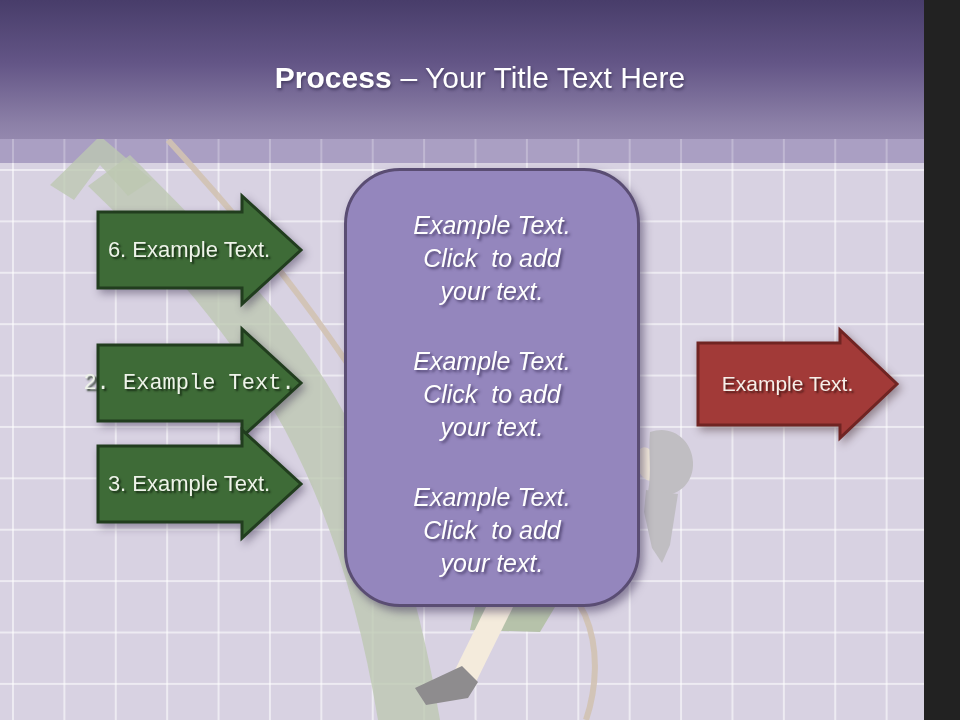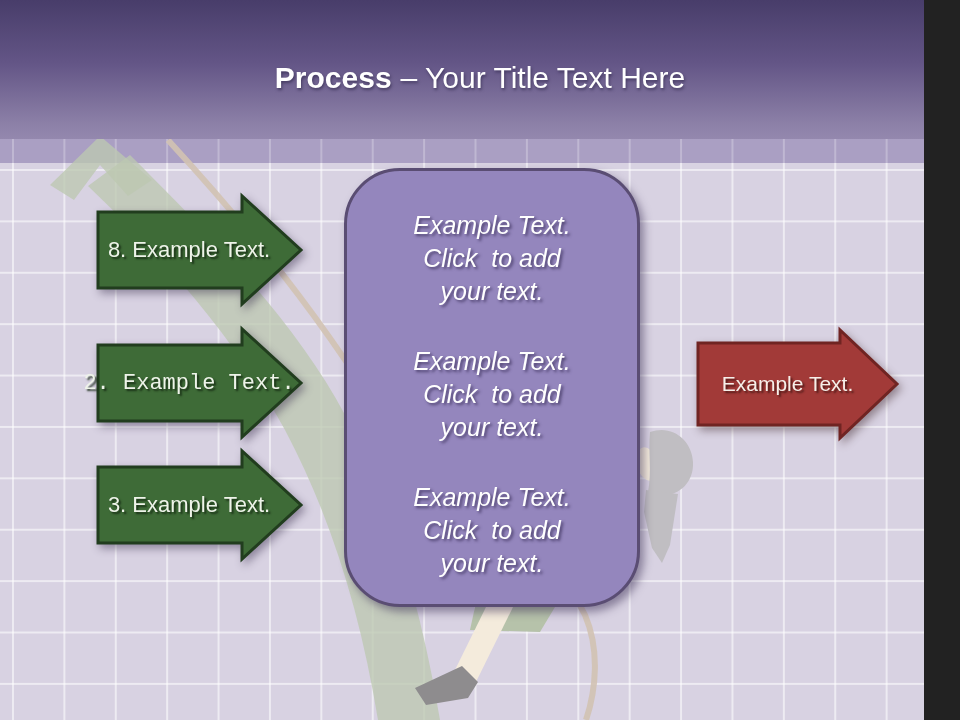--- a/index.html
+++ b/index.html
@@ -40,21 +40,21 @@
   }
   .t-bold{font-weight:700;}
   .t-rest{margin-left:9px;font-weight:400;}
   
   .decor{position:absolute;left:0;top:0;width:960px;height:720px;z-index:1;pointer-events:none;}
   
   .step-arrow{position:absolute;left:95px;width:210px;height:116px;z-index:2;}
   .step-arrow svg{position:absolute;inset:0;filter:drop-shadow(3px 4px 4px rgba(50,40,70,0.45));}
   .step-1{top:192px;}
   .step-2{top:325px;font-family:Liberation Mono, monospace;}
-  .step-3{top:447px;text-decoration:underline;}
+  .step-3{top:426px;text-decoration:underline;}
   .arrow-poly{fill:#3e6b37;stroke:#213d1e;stroke-width:3;stroke-linejoin:miter;}
   .step-label{
     position:absolute;inset:0;display:flex;align-items:center;justify-content:center;
     padding:0 30px 0 8px;font-size:22px;color:#eef3e9;
     text-shadow:2px 2px 2px rgba(18,36,15,0.85);
     white-space:nowrap;
   }
   
   .panel{
     position:absolute;left:344px;top:168px;width:296px;height:439px;
@@ -119,21 +119,21 @@
   <div class="title-band">
     <h1>
       <span class="t-bold">Process</span><span class="t-rest">– Your Title Text Here</span>
     </h1>
   </div>
 
   <div class="step-arrow step-1">
     <svg viewBox="0 0 210 116" aria-hidden="true">
       <polygon class="arrow-poly" points="3,20 147,20 147,4 206,58 147,112 147,96 3,96"></polygon>
     </svg>
-    <div class="step-label">8. Example Text.</div>
+    <div class="step-label">6. Example Text.</div>
   </div>
 
   <div class="step-arrow step-2">
     <svg viewBox="0 0 210 116" aria-hidden="true">
       <polygon class="arrow-poly" points="3,20 147,20 147,4 206,58 147,112 147,96 3,96"></polygon>
     </svg>
     <div class="step-label">2. Example Text.</div>
   </div>
 
   <div class="step-arrow step-3">

